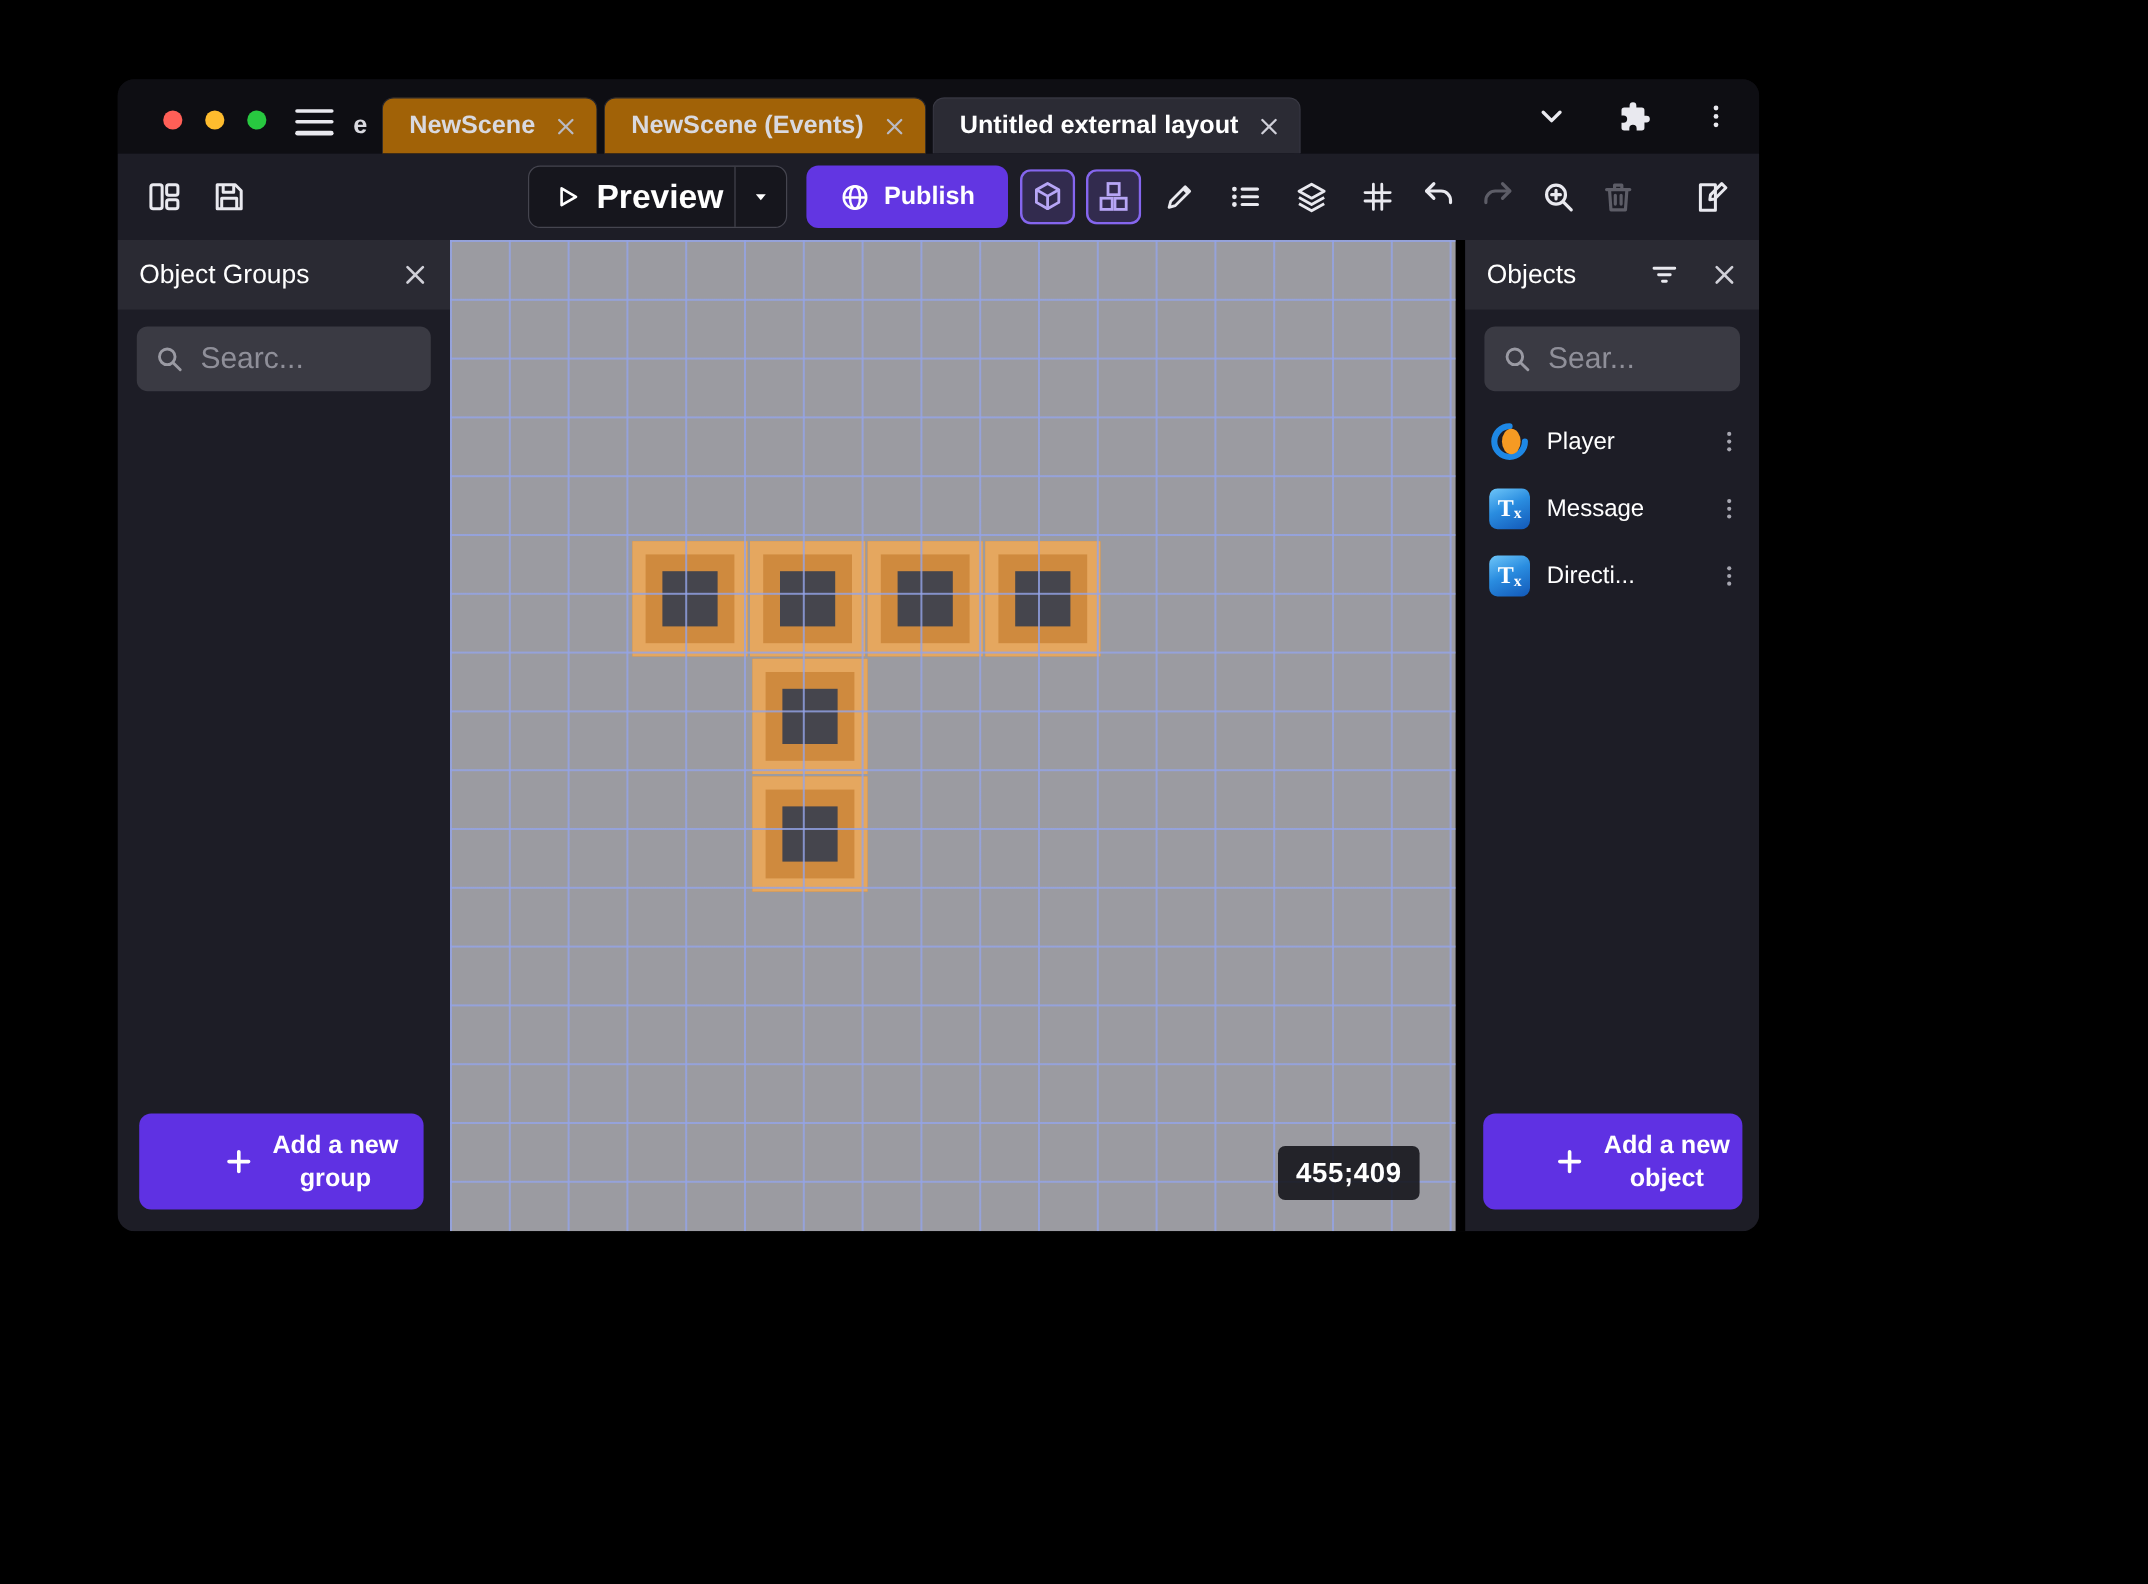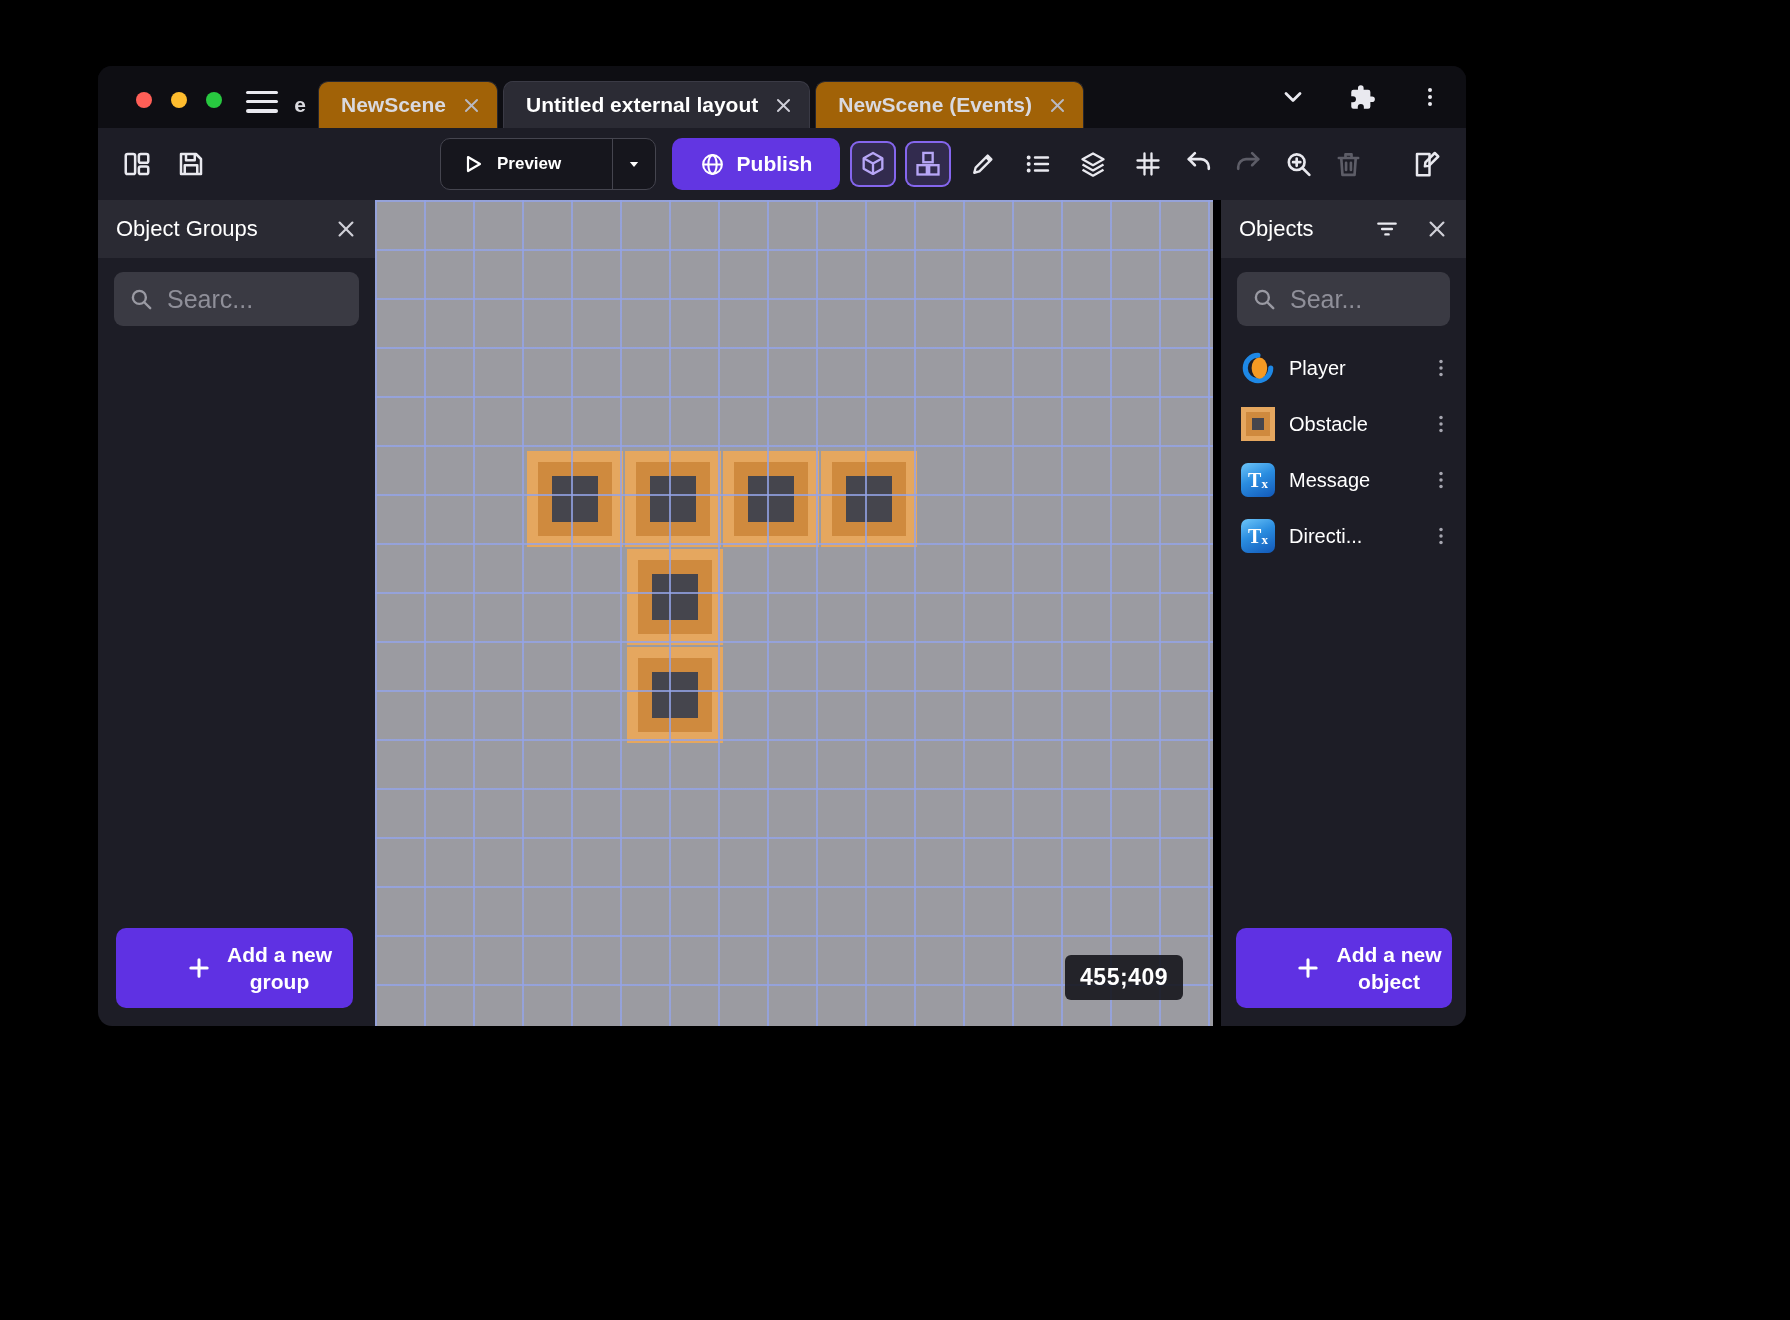--- a/index.html
+++ b/index.html
@@ -19,21 +19,21 @@
   .tab.partial { width:220px; background:transparent; border:none; border-radius:0; justify-content:flex-end; margin-right:0; padding-right:12px; }
   .tab.active { background:#2b2b34; border-color:#3a3a45; color:#fff; }
   .tab-close { display:flex; align-items:center; cursor:pointer; }
   .tabbar-right { position:absolute; right:24px; top:0; height:62px; display:flex; align-items:center; gap:42px; }
   .tb-icon { display:flex; align-items:center; justify-content:center; cursor:pointer; }
 
   
   .toolbar { position:relative; height:72px; background:#1d1d26; }
   .tb-left { position:absolute; left:24px; top:50%; transform:translateY(-50%); display:flex; gap:24px; }
   .btn-preview { position:absolute; left:342px; top:10px; height:52px; width:216px; border:1px solid #45454f; border-radius:10px; background:#16161d;
-                 display:flex; align-items:center; color:#fff; font-weight:700; font-size:17px; cursor:pointer; }
+                 display:flex; align-items:center; color:#fff; font-weight:700; font-size:28px; cursor:pointer; }
   .btn-preview .play { margin:0 12px 0 20px; display:flex; }
   .btn-preview .lbl { flex:1; }
   .btn-preview .divider { width:1px; align-self:stretch; background:#45454f; }
   .btn-preview .caret { width:42px; display:flex; align-items:center; justify-content:center; cursor:pointer; }
   .btn-publish { position:absolute; left:574px; top:10px; height:52px; width:168px; background:#6236e2; border-radius:10px;
                  display:flex; align-items:center; justify-content:center; gap:12px; color:#fff; font-weight:700; font-size:21px; cursor:pointer; }
   .modes { position:absolute; left:752px; top:10px; height:52px; display:flex; align-items:center; gap:9px; }
   .mode-tile { width:46px; height:46px; border-radius:9px; display:flex; align-items:center; justify-content:center; cursor:pointer; }
   .mode-tile.selected { background:rgba(133,102,238,0.20); box-shadow:inset 0 0 0 2px #8566ee; }
   .actions { position:absolute; left:1086px; top:50%; transform:translateY(-50%); display:flex; gap:21px; align-items:center; }
@@ -100,33 +100,33 @@
         <span>e</span>
       </div>
       <div class="tab">
         <span>NewScene</span>
         <span class="tab-close">
           <svg width="19" height="19" viewBox="0 0 24 24">
               <path d="M5 5l14 14M19 5L5 19" stroke="#b9b9c2" stroke-width="2.4" stroke-linecap="round"></path>
             </svg>
         </span>
       </div>
+      <div class="tab">
+        <span>NewScene (Events)</span>
+        <span class="tab-close">
+          <svg width="19" height="19" viewBox="0 0 24 24">
+              <path d="M5 5l14 14M19 5L5 19" stroke="#b9b9c2" stroke-width="2.4" stroke-linecap="round"></path>
+            </svg>
+        </span>
+      </div>
       <div class="tab active">
         <span>Untitled external layout</span>
         <span class="tab-close">
           <svg width="19" height="19" viewBox="0 0 24 24">
               <path d="M5 5l14 14M19 5L5 19" stroke="#cfcfd8" stroke-width="2.4" stroke-linecap="round"></path>
-            </svg>
-        </span>
-      </div>
-      <div class="tab">
-        <span>NewScene (Events)</span>
-        <span class="tab-close">
-          <svg width="19" height="19" viewBox="0 0 24 24">
-              <path d="M5 5l14 14M19 5L5 19" stroke="#b9b9c2" stroke-width="2.4" stroke-linecap="round"></path>
             </svg>
         </span>
       </div>
     </div>
 
     <div class="tabbar-right">
       <span class="tb-icon">
         <svg width="28" height="28" viewBox="0 0 24 24" fill="none">
             <path d="M6 9l6 6 6-6" stroke="#e9e9ef" stroke-width="2.4" stroke-linecap="round" stroke-linejoin="round"></path>
           </svg>
@@ -355,33 +355,20 @@
           <span class="obj-label">Player</span>
           <span class="kebab">
             <svg width="22" height="22" viewBox="0 0 24 24">
                 <circle cx="12" cy="5" r="1.9" fill="#a6a6b0"></circle>
                 <circle cx="12" cy="12" r="1.9" fill="#a6a6b0"></circle>
                 <circle cx="12" cy="19" r="1.9" fill="#a6a6b0"></circle>
               </svg>
           </span>
         </div>
         <div class="obj-row">
-          <span class="obj-icon obstacle-mini">
-              <span class="obstacle-core"></span>
-            </span>
-          <span class="obj-label">Obstacle</span>
-          <span class="kebab">
-            <svg width="22" height="22" viewBox="0 0 24 24">
-                <circle cx="12" cy="5" r="1.9" fill="#a6a6b0"></circle>
-                <circle cx="12" cy="12" r="1.9" fill="#a6a6b0"></circle>
-                <circle cx="12" cy="19" r="1.9" fill="#a6a6b0"></circle>
-              </svg>
-          </span>
-        </div>
-        <div class="obj-row">
           <span class="obj-icon tx-icon">
               <span class="tx-t">T</span>
               <span class="tx-sub">x</span>
             </span>
           <span class="obj-label">Message</span>
           <span class="kebab">
             <svg width="22" height="22" viewBox="0 0 24 24">
                 <circle cx="12" cy="5" r="1.9" fill="#a6a6b0"></circle>
                 <circle cx="12" cy="12" r="1.9" fill="#a6a6b0"></circle>
                 <circle cx="12" cy="19" r="1.9" fill="#a6a6b0"></circle>

